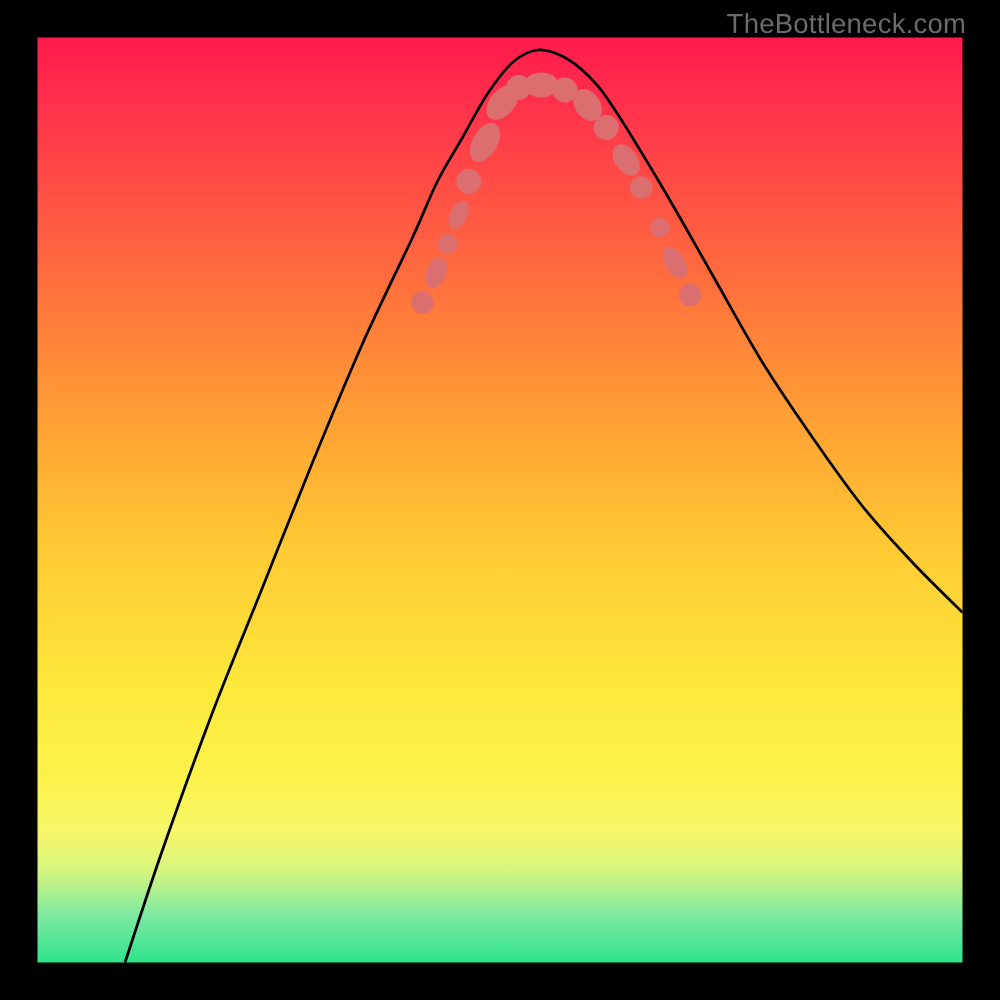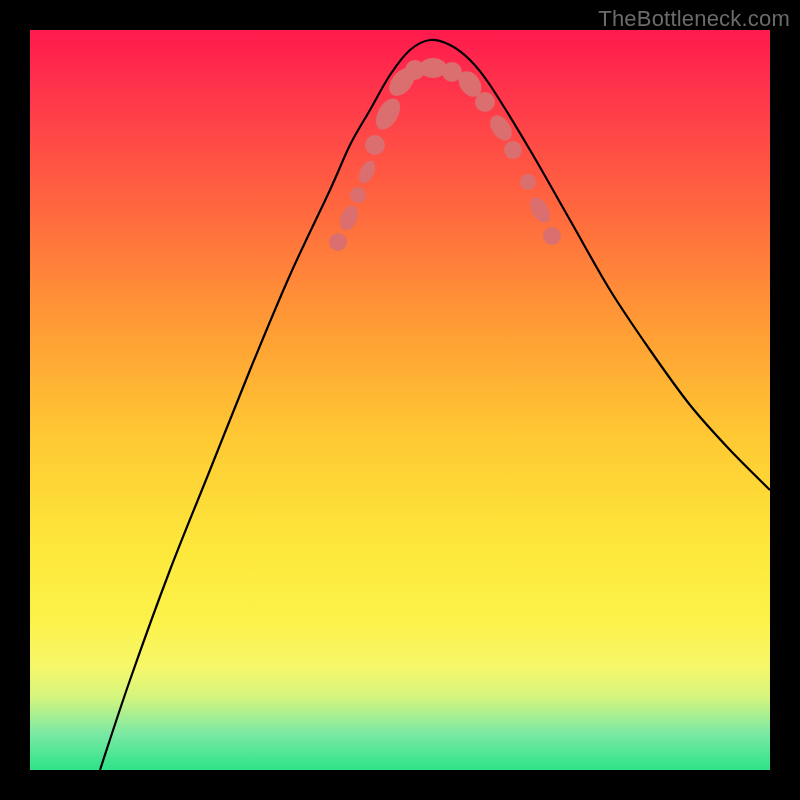--- a/index.html
+++ b/index.html
@@ -26,21 +26,21 @@
       #fde83b 70%,
       #fcf24a 80%,
       #f6f76a 86%,
       #d6f57e 90%,
       #7de9a3 95%,
       #2de38a 100%);
   }
   .watermark {
     position: absolute;
     top: 6px;
-    right: 10px;
+    right: 27px;
     color: #6b6b6b;
     font-size: 22px;
     font-weight: 500;
     letter-spacing: 0.2px;
     margin-left: 48px;
   }
   svg.plot {
     position: absolute;
     left: 0;
     top: 0;

